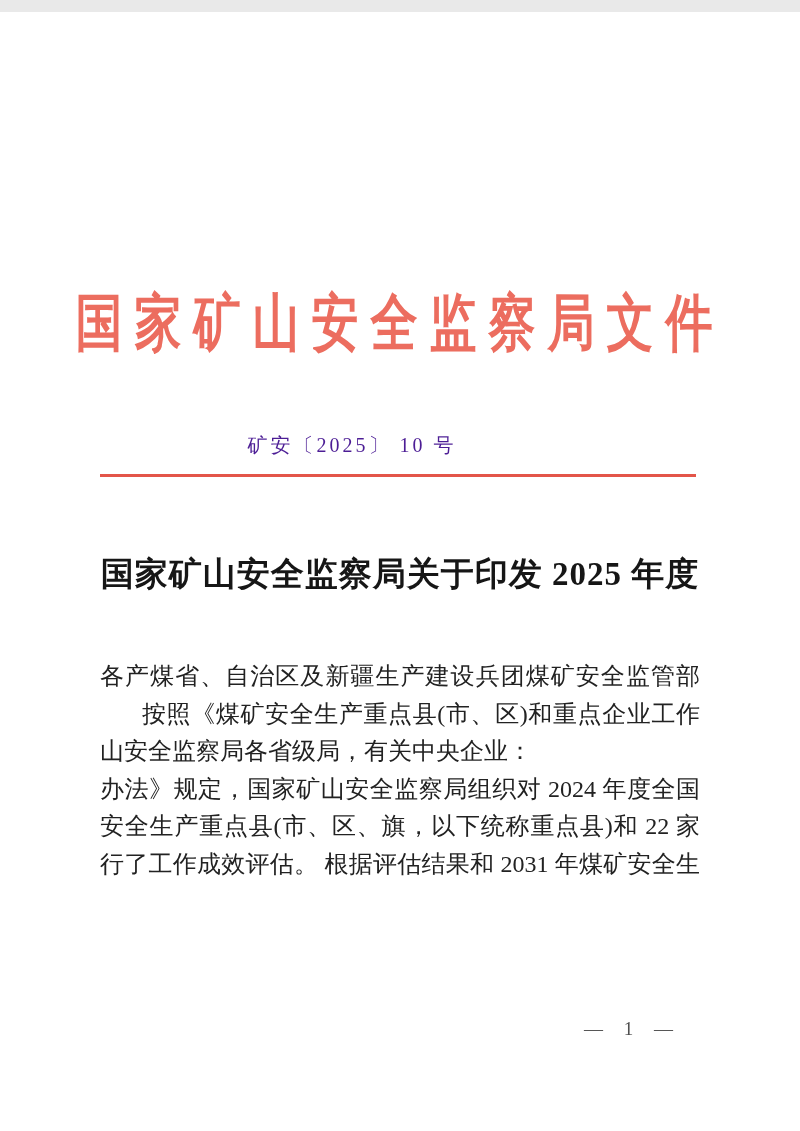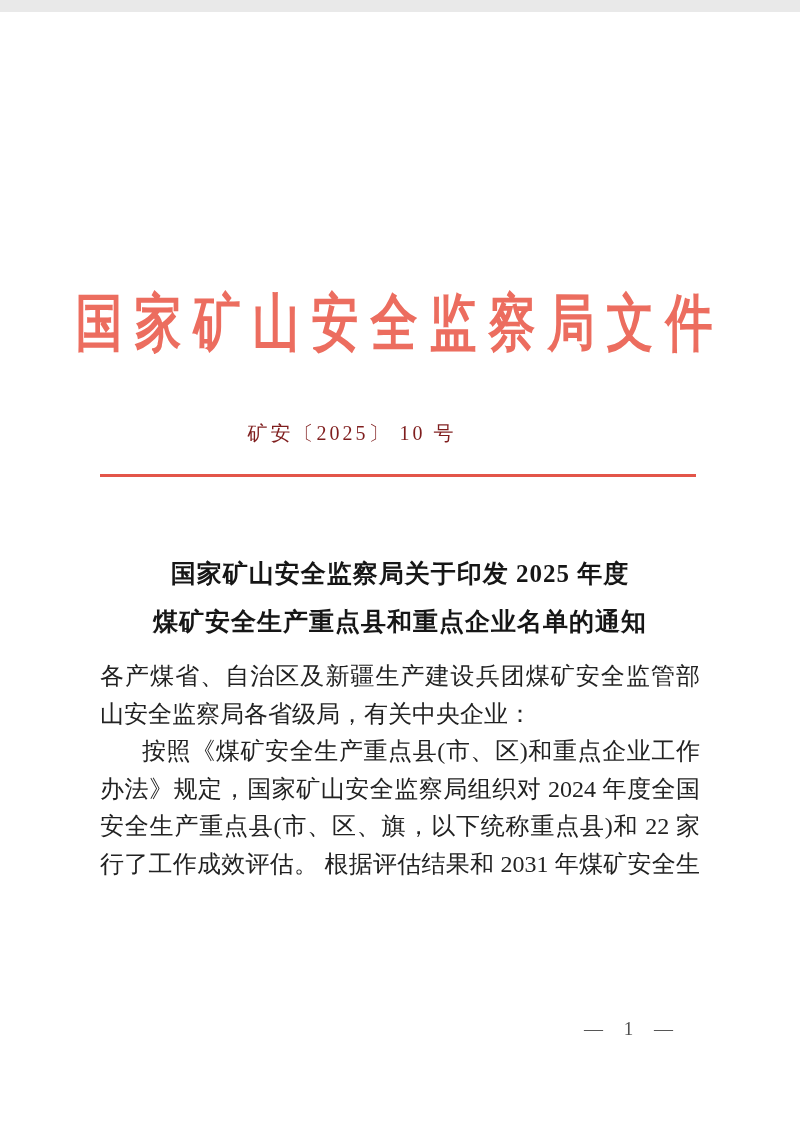--- a/index.html
+++ b/index.html
@@ -25,44 +25,44 @@
     font-weight: bold;
     font-size: 47px;
     letter-spacing: 12px;
     color: #ec6d5f;
     transform: scaleY(1.32);
     transform-origin: top center;
     white-space: nowrap;
   }
   .doc-number {
     position: absolute;
-    top: 408px;
+    top: 420px;
     left: 0;
     width: 704px;
     text-align: center;
     font-size: 20px;
     letter-spacing: 3px;
-    color: #7f1d1d;
+    color: #4c1d95;
   }
   .red-rule {
     position: absolute;
     top: 462px;
     left: 100px;
     width: 596px;
     height: 3px;
     background: #e35549;
   }
   .doc-title {
     position: absolute;
     top: 538px;
     left: 0;
     width: 800px;
     text-align: center;
     font-weight: bold;
-    font-size: 25px;
+    font-size: 33px;
     line-height: 48px;
     letter-spacing: 1px;
     color: #161616;
   }
   .body-text {
     position: absolute;
     top: 646px;
     left: 100px;
     width: 600px;
     font-size: 24px;
@@ -99,27 +99,26 @@
 <div class="page">
 
   <div class="red-header">国家矿山安全监察局文件</div>
 
   <div class="doc-number">矿安〔2025〕 10 号</div>
 
   <div class="red-rule"></div>
 
   <div class="doc-title">
     <div class="title-line">国家矿山安全监察局关于印发 2025 年度</div>
-    <div class="title-line">煤矿安全生产重点县和重点企业名单的通知</div>
   </div>
 
   <div class="body-text">
     <div class="line">各产煤省、自治区及新疆生产建设兵团煤矿安全监管部门，国家矿</div>
+    <div class="line indent">按照《煤矿安全生产重点县(市、区)和重点企业工作成效评估</div>
     <div class="line short">山安全监察局各省级局，有关中央企业：</div>
-    <div class="line indent">按照《煤矿安全生产重点县(市、区)和重点企业工作成效评估</div>
     <div class="line">办法》规定，国家矿山安全监察局组织对 2024 年度全国 30 个煤矿</div>
     <div class="line">安全生产重点县(市、区、旗，以下统称重点县)和 22 家重点企业进</div>
     <div class="line">行了工作成效评估。 根据评估结果和 2031 年煤矿安全生产实际</div>
   </div>
 
   <div class="page-number">— 1 —</div>
 
 </div>
 
 </body></html>

